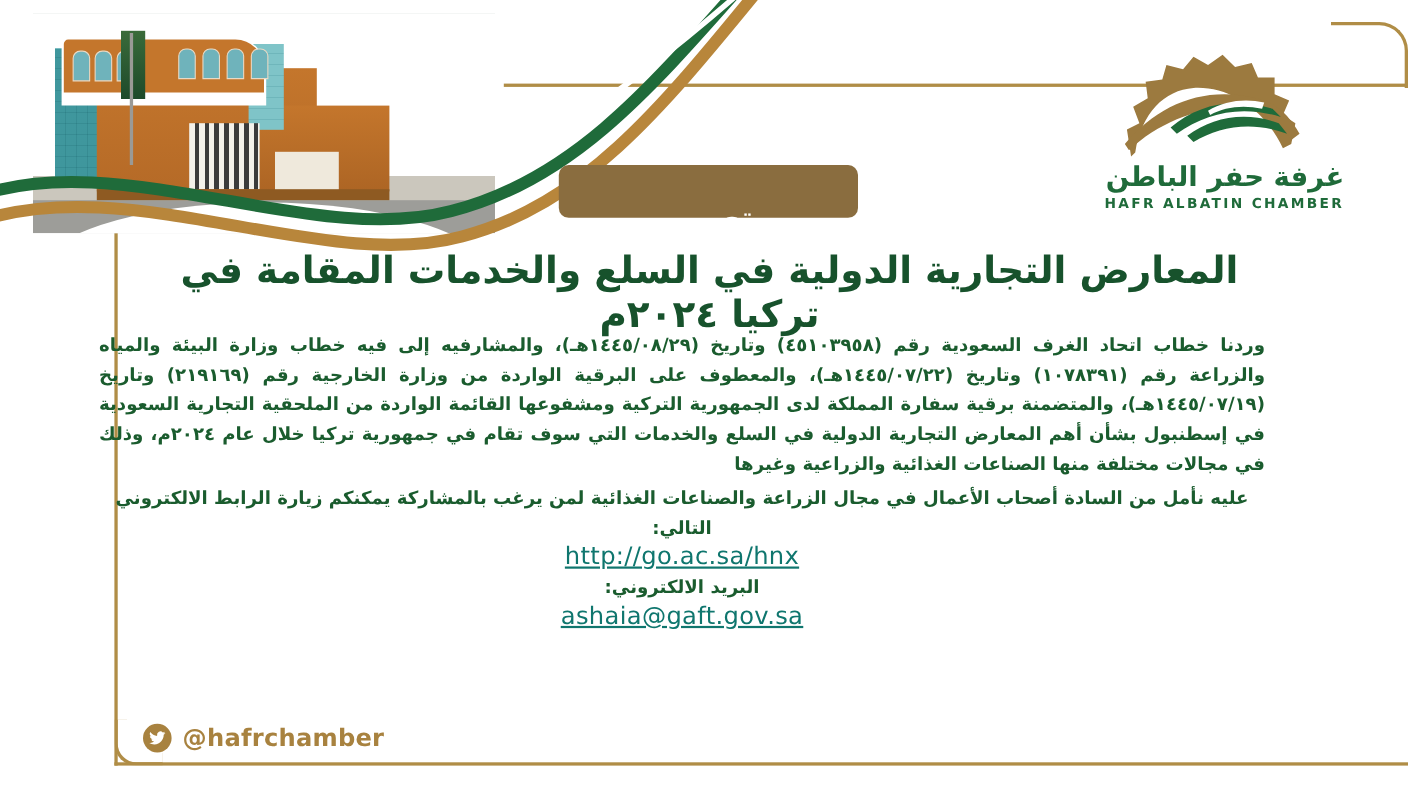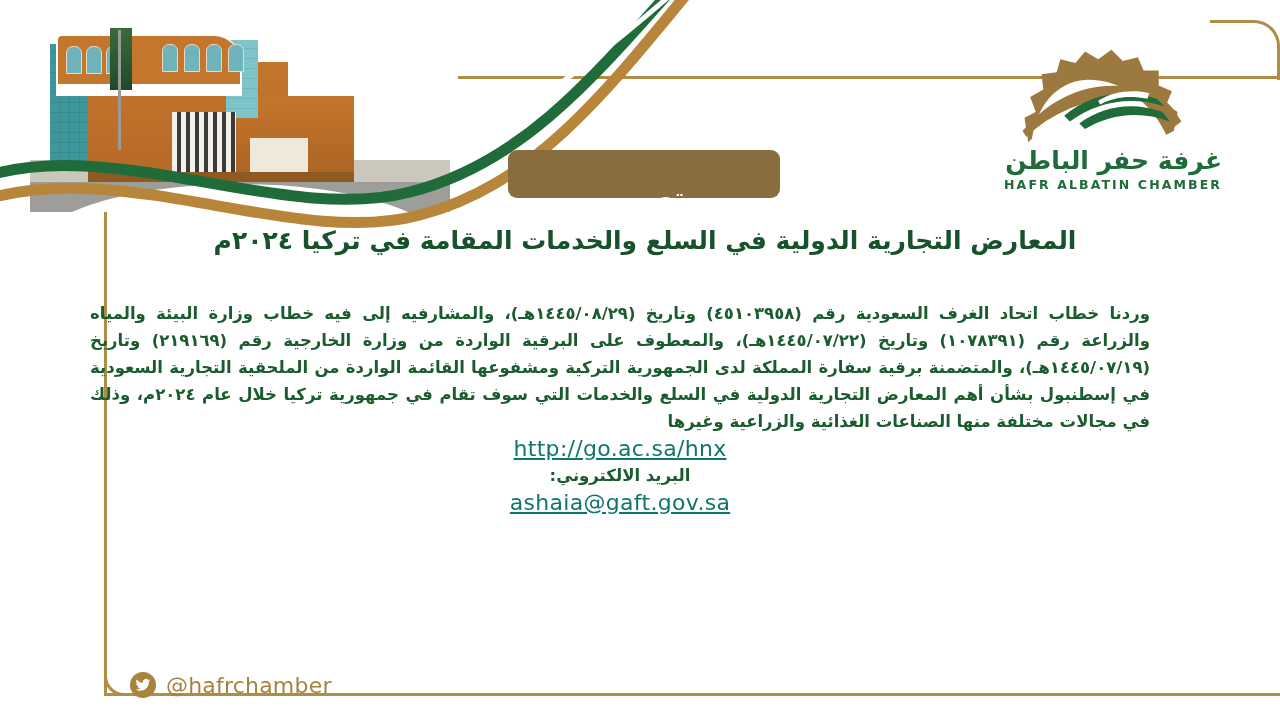--- a/index.html
+++ b/index.html
@@ -133,42 +133,42 @@
   .tag span{
     color:#ffffff;font-size:29px;font-weight:bold;direction:rtl;
     letter-spacing:1px;
     margin-top:47px;
   }
 
   
   .title{
     position:absolute;right:130px;top:226px;width:1010px;
     text-align:center;color:#17522c;
-    font-size:25px;font-weight:bold;direction:rtl;
+    font-size:34px;font-weight:bold;direction:rtl;
     font-family:"DejaVu Sans","Liberation Sans",sans-serif;
   }
 
   
   .body{
     position:absolute;right:130px;top:300px;width:1060px;
     color:#1a5c2e;direction:rtl;text-align:justify;
     font-size:16.5px;font-weight:bold;line-height:27px;
   }
   .body p{margin:0;}
   .ctr{text-align:center;}
   .lnk{
     color:#0f766e;text-decoration:underline;font-size:22px;font-weight:normal;
     direction:ltr;display:block;text-align:center;letter-spacing:0.3px;
     font-family:"DejaVu Sans","Liberation Sans",sans-serif;
   }
 
   
   .social{
-    position:absolute;left:130px;bottom:22px;
-    display:flex;align-items:center;gap:10px;direction:ltr;
+    position:absolute;left:130px;bottom:36px;
+    display:flex;align-items:center;gap:10px;direction:ltr;font-weight:bold;
   }
   .tw-badge{
     width:26px;height:26px;border-radius:50%;background:#a8823f;
     display:flex;align-items:center;justify-content:center;
   }
   .tw-badge svg{width:16px;height:16px;fill:#ffffff;}
   .handle{
     color:#a8823f;font-size:22px;letter-spacing:0.2px;
     font-family:"DejaVu Sans","Liberation Sans",sans-serif;
   }
@@ -236,20 +236,21 @@
   </div>
 
   <div class="tag">
     <span>تعميم</span>
   </div>
 
   <div class="title">المعارض التجارية الدولية في السلع والخدمات المقامة في تركيا ٢٠٢٤م</div>
 
   <div class="body">
     <p>وردنا خطاب اتحاد الغرف السعودية رقم (٤٥١٠٣٩٥٨) وتاريخ (١٤٤٥/٠٨/٢٩هـ)، والمشارفيه إلى فيه خطاب وزارة البيئة والمياه والزراعة رقم (١٠٧٨٣٩١) وتاريخ (١٤٤٥/٠٧/٢٢هـ)، والمعطوف على البرقية الواردة من وزارة الخارجية رقم (٢١٩١٦٩) وتاريخ (١٤٤٥/٠٧/١٩هـ)، والمتضمنة برقية سفارة المملكة لدى الجمهورية التركية ومشفوعها القائمة الواردة من الملحقية التجارية السعودية في إسطنبول بشأن أهم المعارض التجارية الدولية في السلع والخدمات التي سوف تقام في جمهورية تركيا خلال عام ٢٠٢٤م، وذلك في مجالات مختلفة منها الصناعات الغذائية والزراعية وغيرها</p>
+    <p class="ctr" style="margin-top:4px;">عليه نأمل من السادة أصحاب الأعمال في مجال الزراعة والصناعات الغذائية لمن يرغب بالمشاركة يمكنكم زيارة الرابط الالكتروني التالي:</p>
     <a class="lnk" href="#">http://go.ac.sa/hnx</a>
     <p class="ctr">البريد الالكتروني:</p>
     <a class="lnk" href="#">ashaia@gaft.gov.sa</a>
   </div>
 
   <div class="social">
     <span class="tw-badge">
       <svg viewBox="0 0 24 24">
           <path d="M23 4.9c-.8.4-1.7.6-2.6.8.9-.6 1.6-1.5 2-2.5-.9.5-1.9.9-2.9 1.1A4.5 4.5 0 0 0 11.7 8c0 .4 0 .7.1 1A12.8 12.8 0 0 1 2.5 3.7a4.5 4.5 0 0 0 1.4 6 4.4 4.4 0 0 1-2-.6v.1c0 2.2 1.5 4 3.6 4.4a4.5 4.5 0 0 1-2 .1 4.5 4.5 0 0 0 4.2 3.1A9 9 0 0 1 1 18.7a12.7 12.7 0 0 0 6.9 2c8.3 0 12.8-6.9 12.8-12.8v-.6c.9-.6 1.7-1.5 2.3-2.4z"></path>
         </svg>

